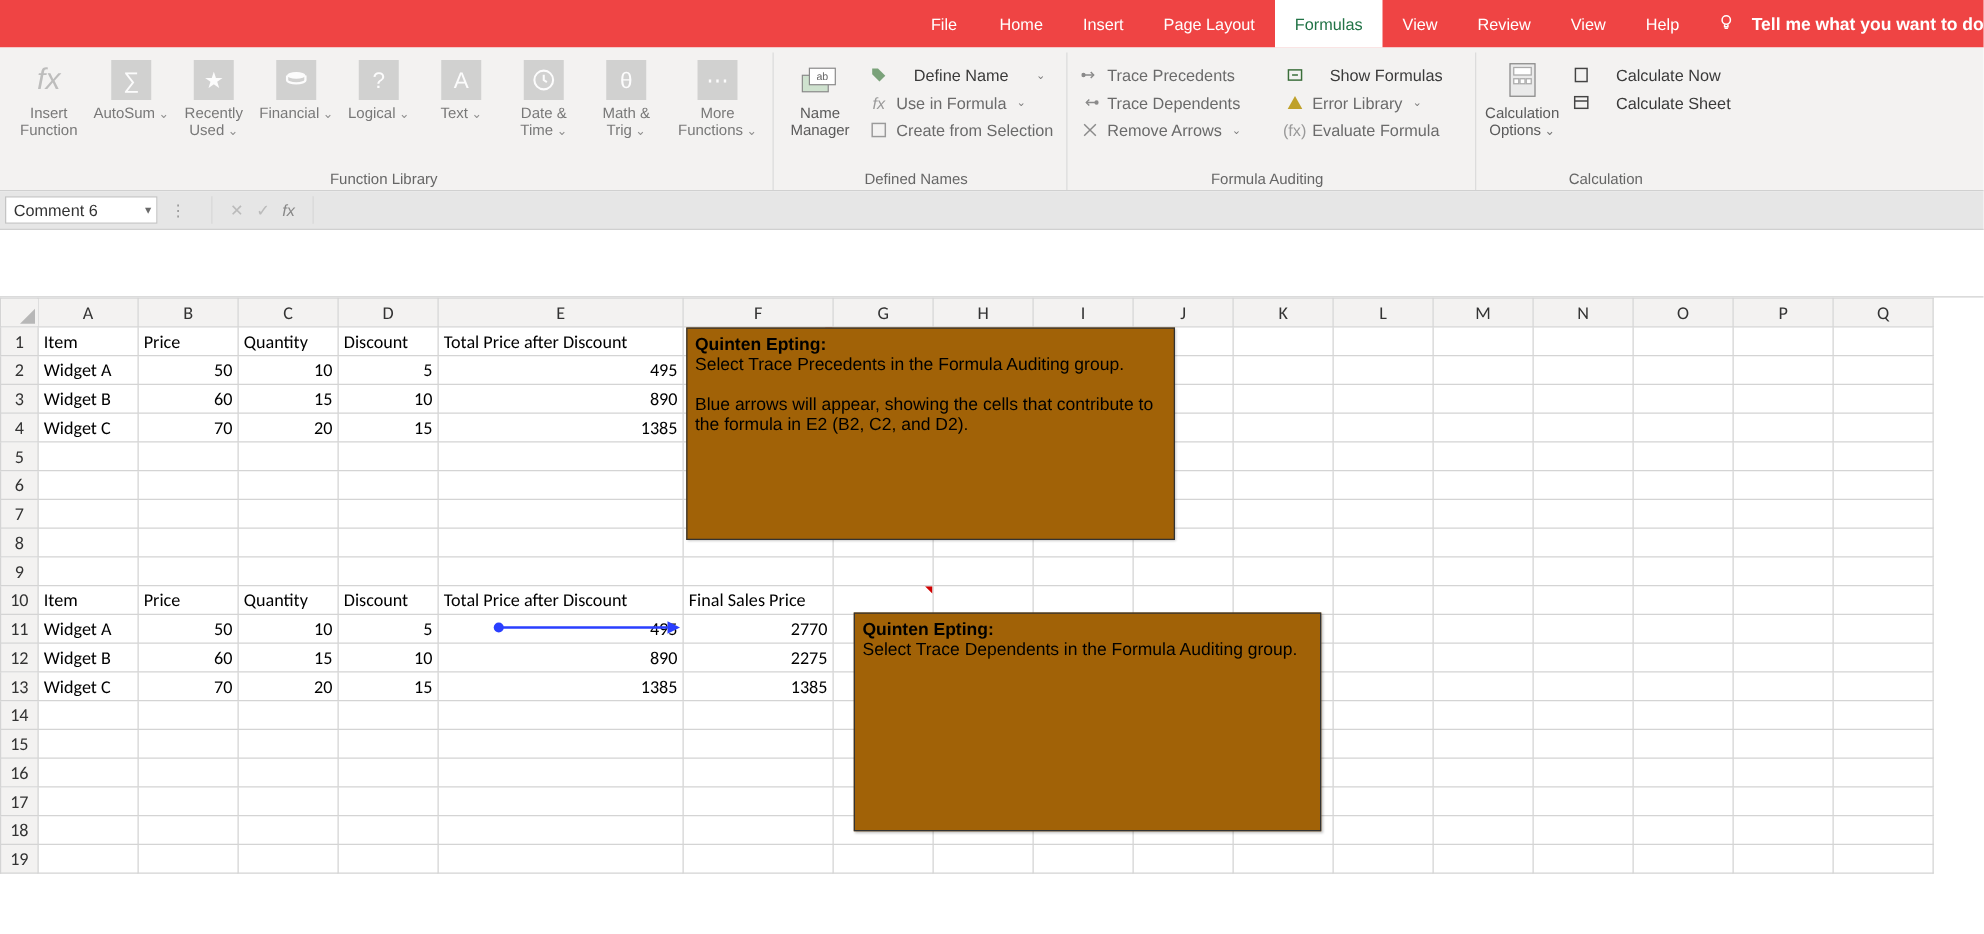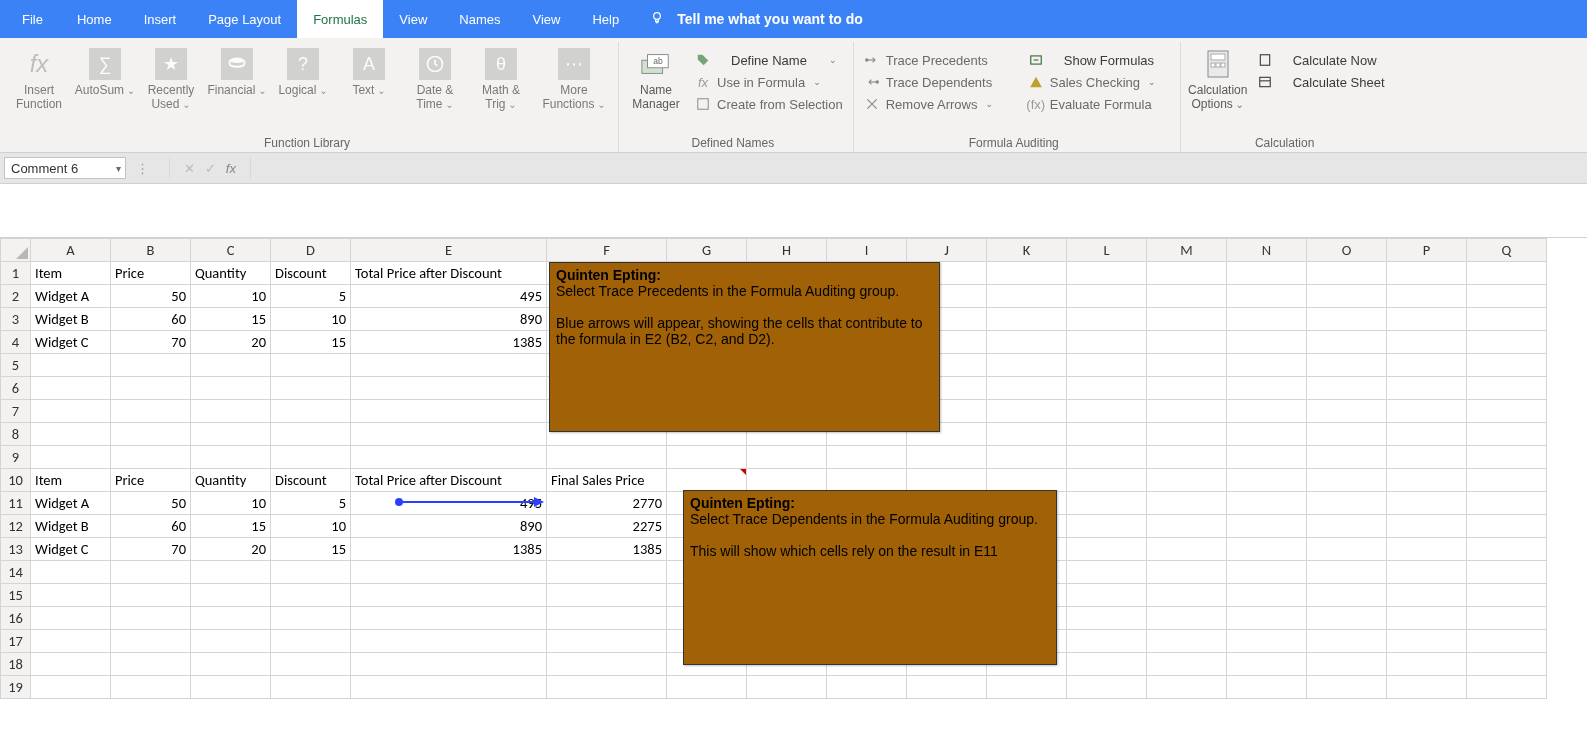--- a/index.html
+++ b/index.html
@@ -7,23 +7,24 @@
       font-family: "Segoe UI", Arial, sans-serif;
       font-size: 13px;
       background: #fff;
       overflow: hidden;
       width: 1587px; height: 747px;
     }
 
     
     .menubar {
       display: flex; align-items: center;
-      background: #3b82f6; color: #fff;
+      background: #ef4444; color: #fff;
       height: 38px;
       padding-left: 4px;
+      justify-content: flex-end;
     }
     .menubar .tab {
       padding: 0 16px; height: 100%; display: flex; align-items: center;
       cursor: pointer;
     }
     .menubar .tab.file { padding: 0 18px; }
     .menubar .tab.active { background: #fff; color: #217346; font-weight: 400; }
     .menubar .tellme {
       display: flex; align-items: center; margin-left: 6px; font-size: 14px; color: #fff; font-weight: bold;
     }
@@ -151,21 +152,21 @@
 </head>
 <body>
 
 <div class="menubar">
   <div class="tab file">File</div>
   <div class="tab">Home</div>
   <div class="tab">Insert</div>
   <div class="tab">Page Layout</div>
   <div class="tab active">Formulas</div>
   <div class="tab">View</div>
-  <div class="tab">Names</div>
+  <div class="tab">Review</div>
   <div class="tab">View</div>
   <div class="tab">Help</div>
   <div class="tellme">
     <span class="bulb">
       <svg width="16" height="16" viewBox="0 0 24 24" fill="none" stroke="#fff" stroke-width="1.8">
           <circle cx="12" cy="9" r="5"></circle>
           <path d="M10 14v3h4v-3"></path>
           <path d="M10 19h4"></path>
         </svg>
     </span>
@@ -315,21 +316,21 @@
               </svg>
           </span>
           <span>Show Formulas</span>
         </div>
         <div class="smallbtn">
           <span class="sicon">
             <svg width="14" height="14" viewBox="0 0 24 24" fill="#bfa12a">
                 <path d="M12 3L2 21h20z"></path>
               </svg>
           </span>
-          <span>Sales Checking</span>
+          <span>Error Library</span>
           <span class="scaret">⌄</span>
         </div>
         <div class="smallbtn">
           <span class="sicon" style="color:#9a9a9a;">(fx)</span>
           <span>Evaluate Formula</span>
         </div>
       </div>
     </div>
     <div class="group-label">Formula Auditing</div>
   </div>
@@ -822,19 +823,18 @@
 
   <div class="comment" style="left:549px; top:24px; width:391px; height:170px;">
     <b>Quinten Epting:</b><br>
     <span>Select Trace Precedents in the Formula Auditing group.</span><br><br>
     <span>Blue arrows will appear, showing the cells that contribute to the formula in E2 (B2, C2, and D2).</span>
   </div>
 
   <div class="comment" style="left:683px; top:252px; width:374px; height:175px;">
     <b>Quinten Epting:</b><br>
     <span>Select Trace Dependents in the Formula Auditing group.</span><br><br>
-    <span>This will show which cells rely on the result in E11</span>
   </div>
 
   <div class="arrow-dot" style="left:395px; top:260px;"></div>
   <div class="arrow-line" style="left:400px; top:263px; width:134px;"></div>
   <div class="arrow-head" style="left:534px; top:259px;"></div>
 </div>
 
 </body></html>

